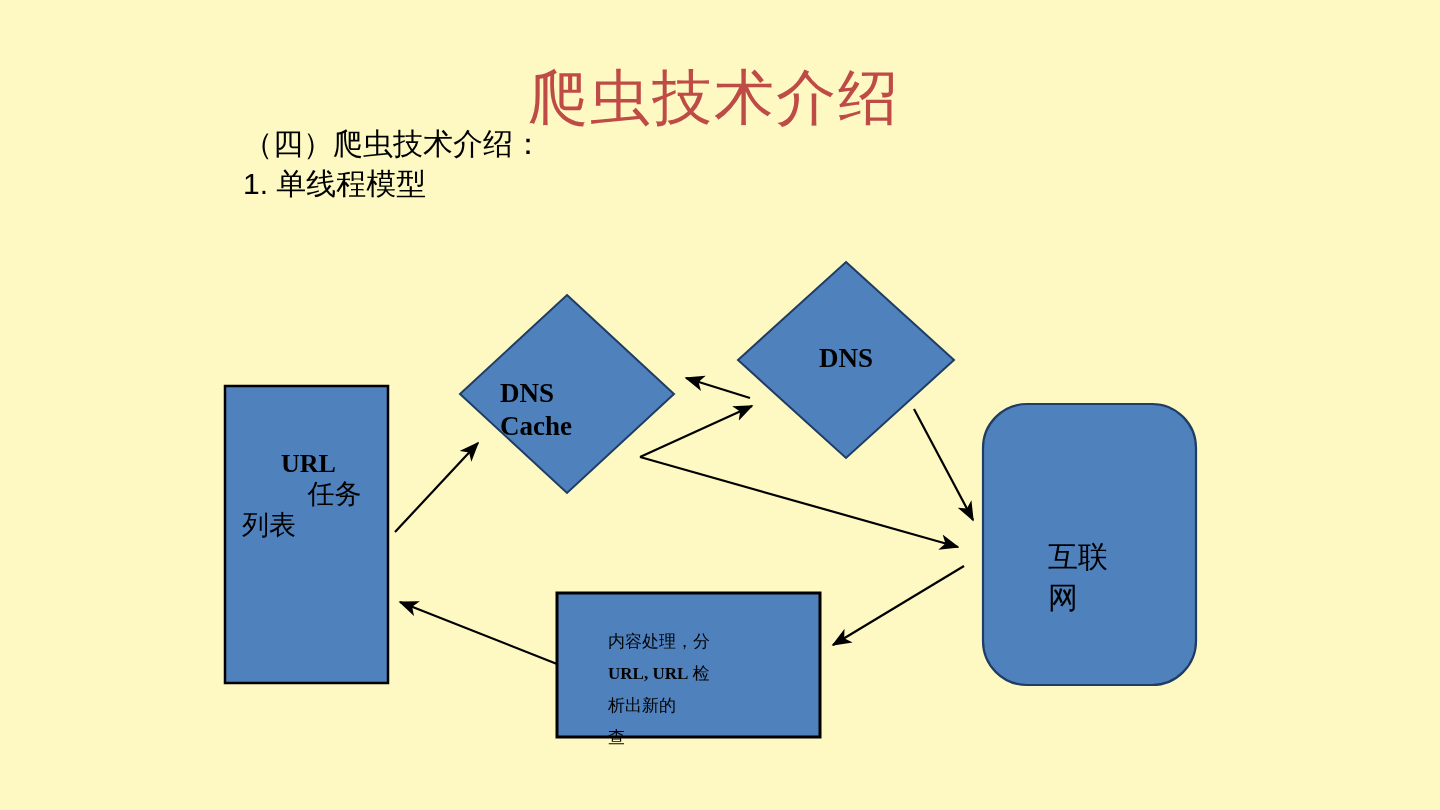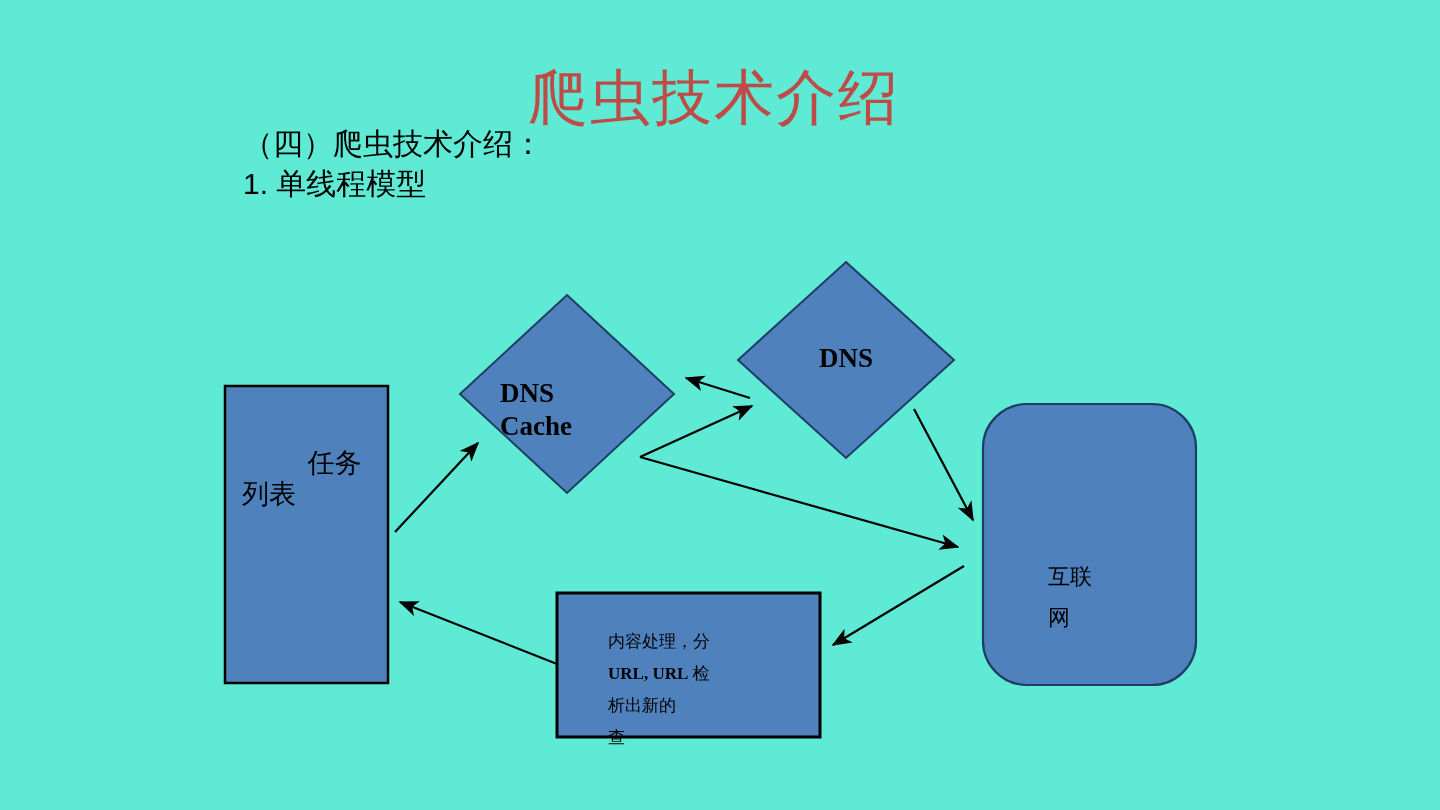--- a/index.html
+++ b/index.html
@@ -4,21 +4,21 @@
 <style>
   html, body {
     margin: 0;
     padding: 0;
     background: #ffffff;
   }
   .slide {
     position: relative;
     width: 1440px;
     height: 810px;
-    background: #5eead4;
+    background: #fef9c3;
     overflow: hidden;
     font-family: "Liberation Sans", sans-serif;
   }
   .slide-title {
     position: absolute;
     left: 528px;
     top: 62px;
     font-size: 60px;
     line-height: 72px;
     font-weight: 500;
@@ -67,23 +67,24 @@
   }
   .dns-label {
     left: 738px;
     top: 343px;
     width: 216px;
     text-align: center;
     font-size: 27px;
   }
   .internet-label {
     left: 1048px;
-    top: 556px;
-    font-size: 22px;
+    top: 539px;
+    font-size: 30px;
     line-height: 41px;
+    font-family: Liberation Mono, monospace;
   }
   .content-label {
     left: 608px;
     top: 626px;
     width: 230px;
     font-size: 17px;
     line-height: 32px;
   }
 </style>
 </head>
@@ -124,20 +125,21 @@
     <line x1="640" y1="457" x2="958" y2="547" stroke-width="2.2" marker-end="url(#arrowhead)" stroke="#000000"></line>
 
     <line x1="914" y1="409" x2="973" y2="520" stroke-width="2.2" marker-end="url(#arrowhead)" stroke="#000000"></line>
 
     <line x1="964" y1="566" x2="833" y2="645" stroke-width="2.2" marker-end="url(#arrowhead)" stroke="#000000"></line>
 
     <line x1="557" y1="664" x2="400" y2="602" stroke-width="2.2" marker-end="url(#arrowhead)" stroke="#000000"></line>
   </svg>
 
   <div class="shape-label url-label">
+    <div class="indent1 bold-latin">URL</div>
     <div class="indent2">任务</div>
     <div class="indent3">列表</div>
   </div>
 
   <div class="shape-label dns-cache-label bold-latin">
     <div>DNS</div>
     <div>Cache</div>
   </div>
 
   <div class="shape-label dns-label bold-latin">DNS</div>

